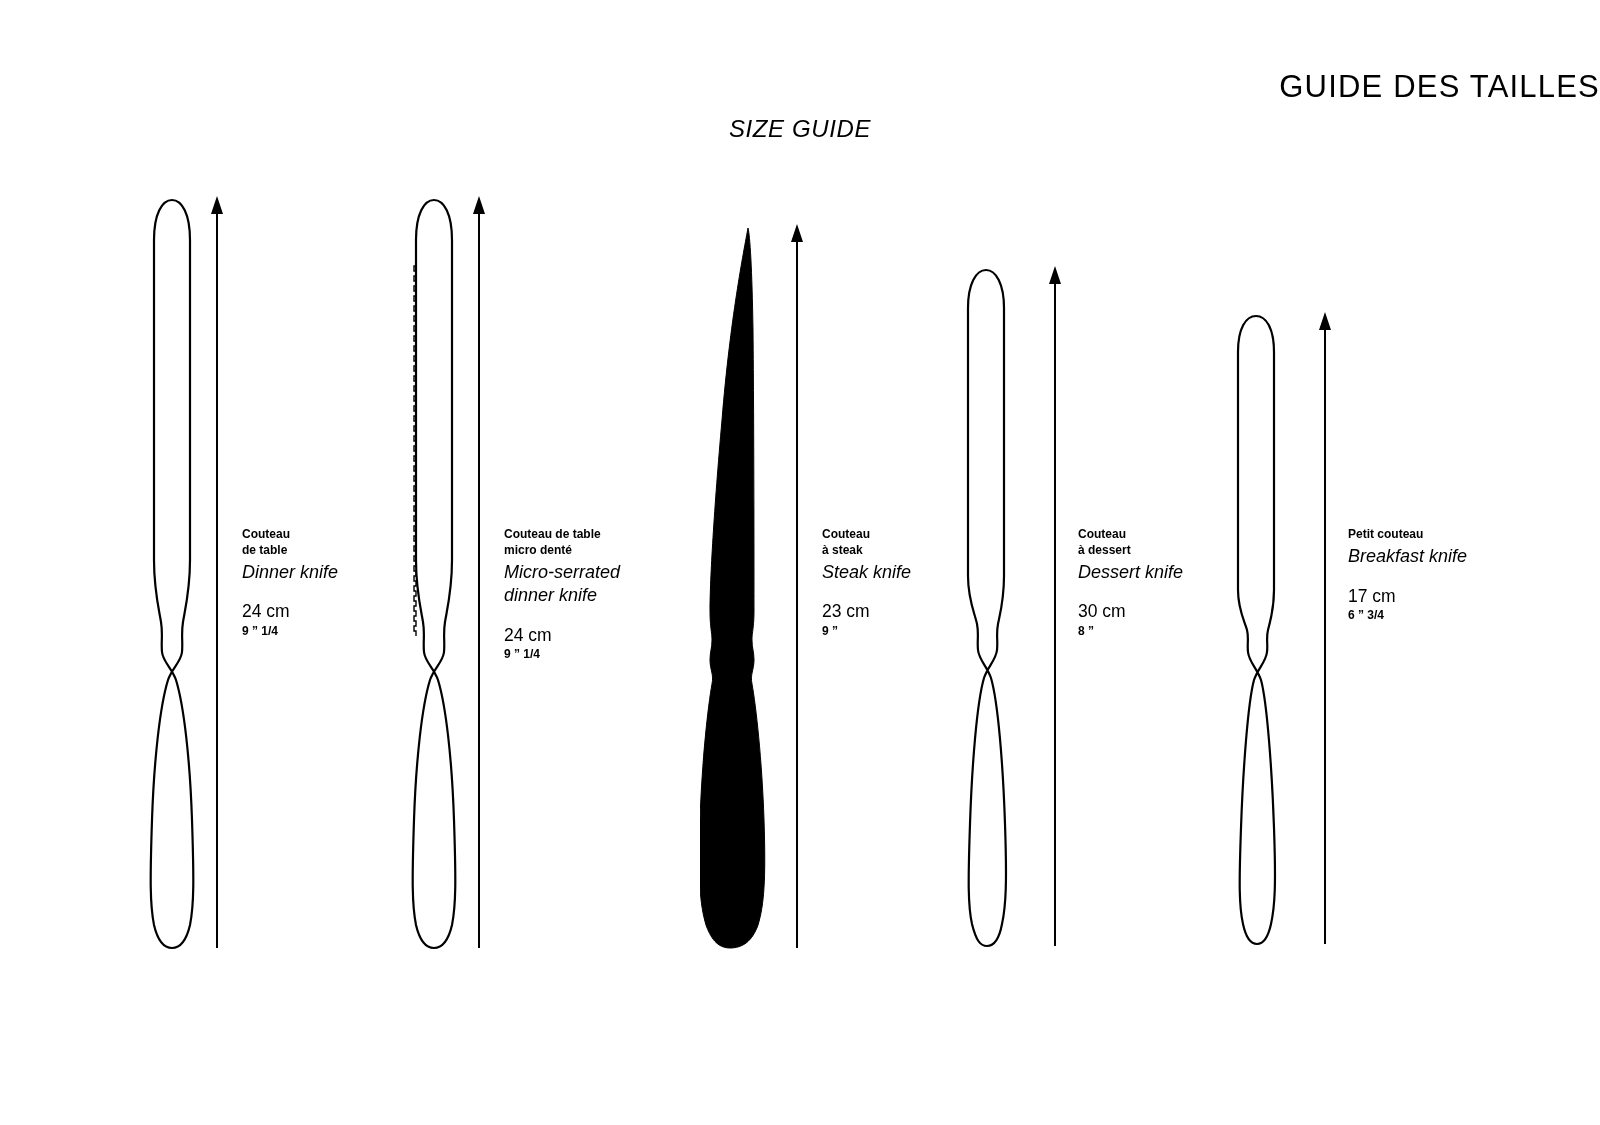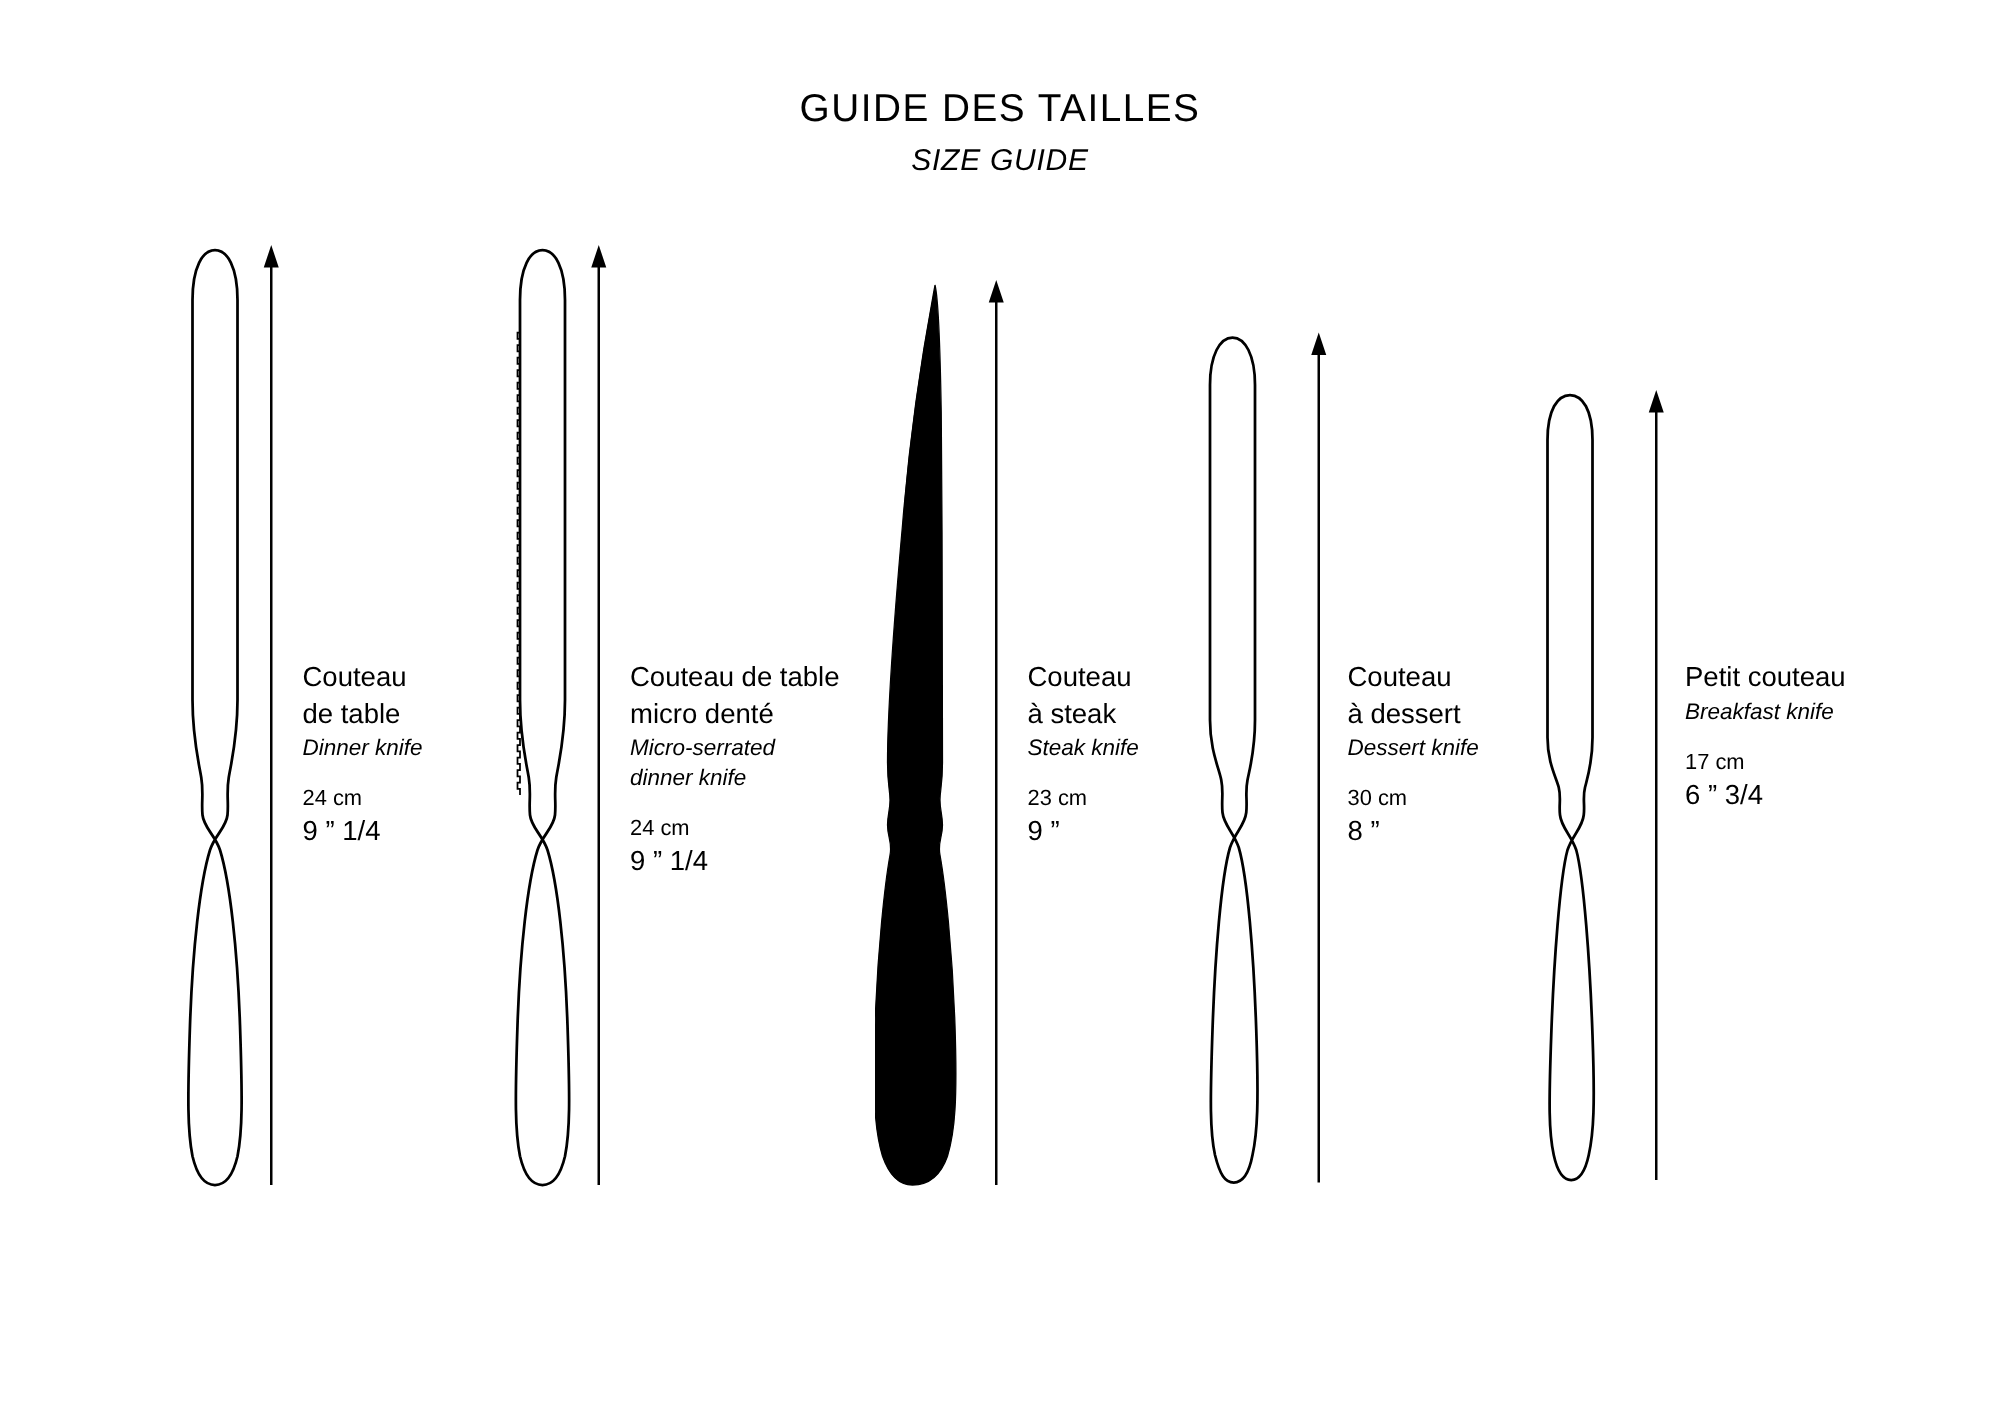--- a/index.html
+++ b/index.html
@@ -23,20 +23,21 @@
     left: 0;
     width: 1600px;
     text-align: center;
   }
   .title-fr {
     font-size: 31px;
     letter-spacing: 1.2px;
     font-weight: 400;
     line-height: 1.25;
     margin: 0;
+    text-align: right;
   }
   .title-en {
     font-size: 24px;
     font-style: italic;
     letter-spacing: 0.6px;
     font-weight: 400;
     margin: 8px 0 0 0;
   }
 
   
@@ -57,22 +58,23 @@
     top: 0;
     left: 0;
   }
   .caption {
     position: absolute;
     font-size: 17.5px;
     line-height: 1.33;
     white-space: nowrap;
   }
   .cap-fr {
-    font-size: 22px;
+    font-size: 12px;
     line-height: 1.32;
+    font-weight: bold;
   }
   .cap-en {
     font-size: 18px;
     font-style: italic;
     line-height: 1.32;
     margin-top: 2px;
   }
   .cap-dims {
     font-size: 17.5px;
     line-height: 1.33;

